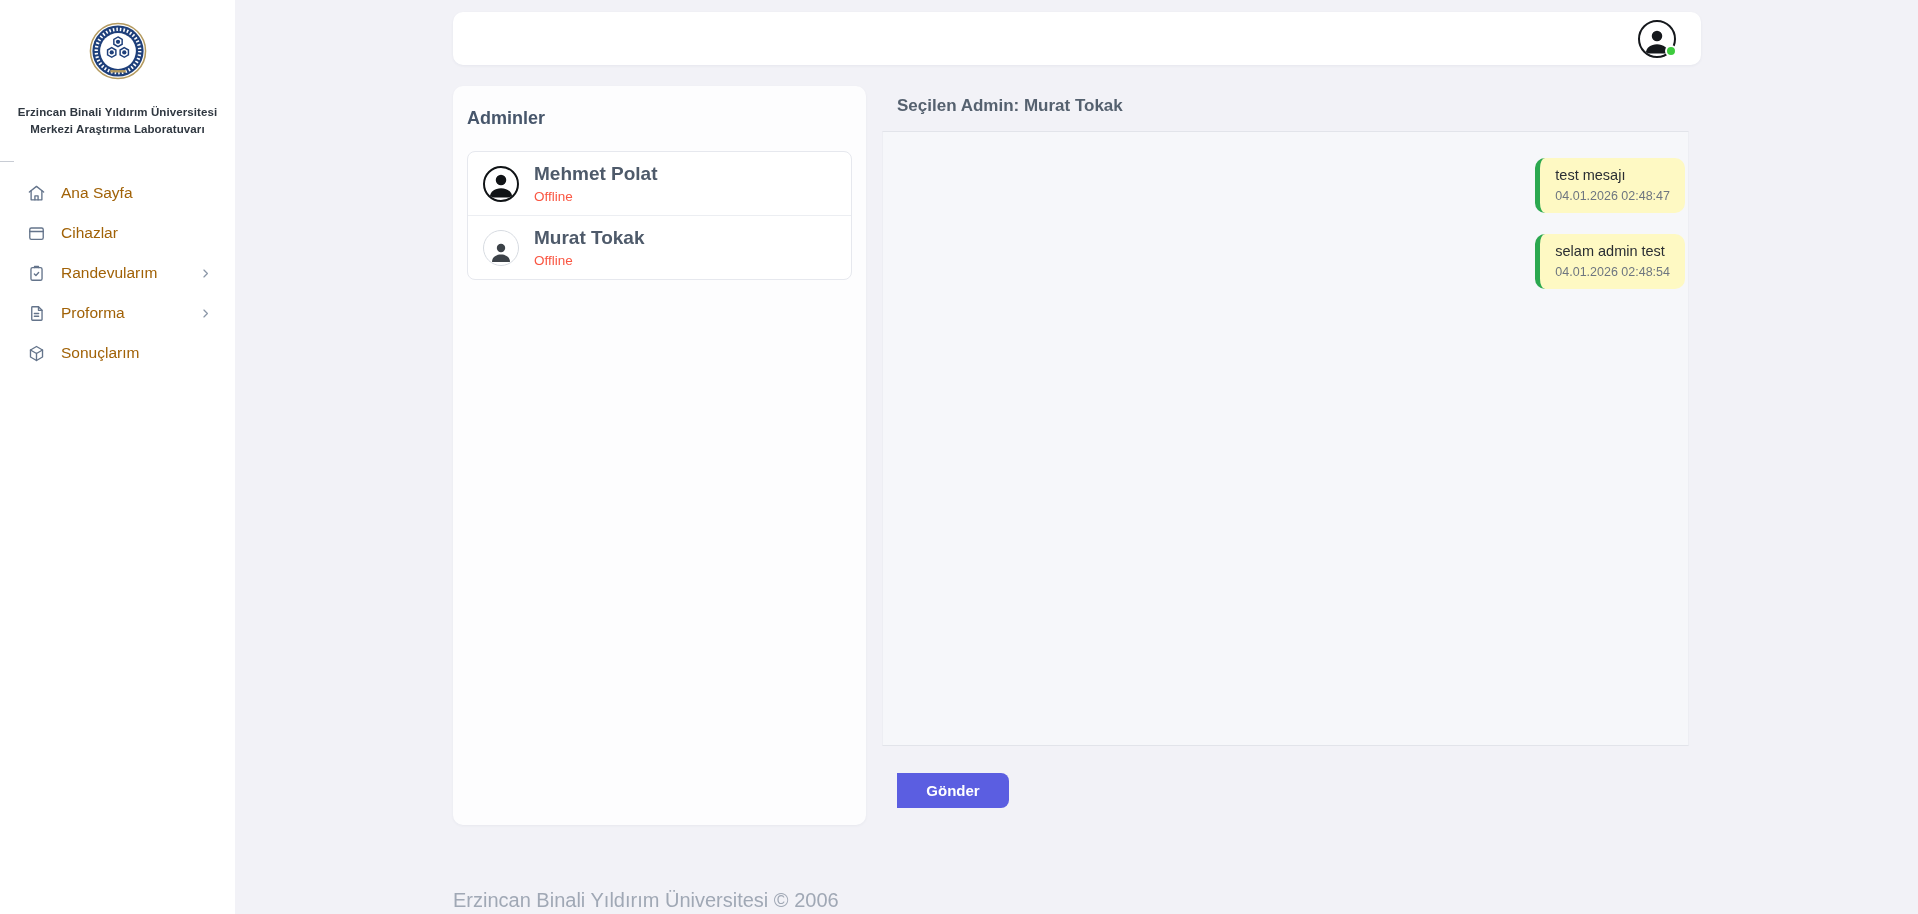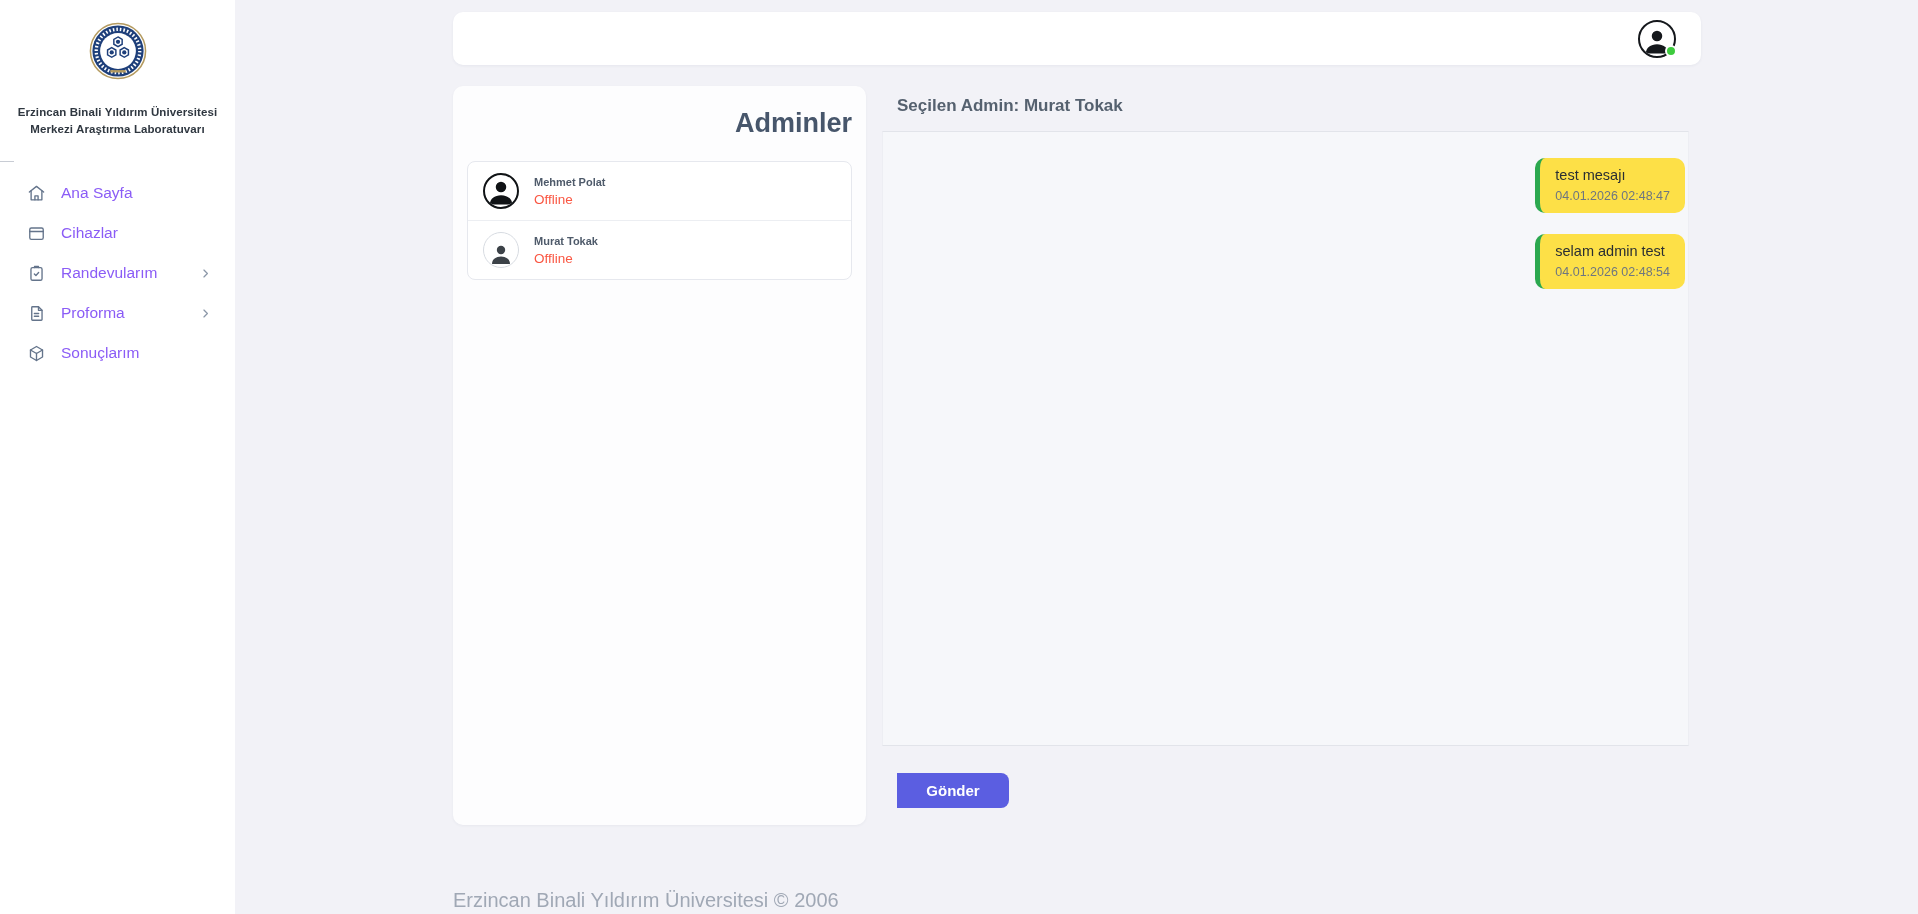--- a/index.html
+++ b/index.html
@@ -22,21 +22,21 @@
     margin-top:20px; font-size:11.5px; font-weight:bold; color:#2f3740;
     line-height:1.45; letter-spacing:.1px;
   }
   .sidebar-dash {
     width:14px; height:0; border-top:1px solid #c8ccd4; margin-top:24px;
   }
   .menu { margin-top:11px; }
   .menu-item {
     height:40px; display:flex; align-items:center;
     padding:0 22px 0 27px; cursor:pointer;
-    color:#8b5cf6; font-size:15.5px; font-weight:500;
+    color:#a16207; font-size:15.5px; font-weight:500;
   }
   .menu-item .mi-icon { width:19px; height:19px; margin-right:15px; color:#64748b; flex:0 0 auto; display:flex; }
   .menu-item .mi-icon svg { width:19px; height:19px; }
   .menu-item .chev { margin-left:auto; color:#8b97a8; display:flex; }
   .menu-item .chev svg { width:15px; height:15px; }
 
   
   .topbar {
     position:absolute; left:453px; top:12px; width:1248px; height:53px;
     background:#ffffff; border-radius:10px;
@@ -57,56 +57,56 @@
   }
 
   
   .admins-panel {
     position:absolute; left:453px; top:86px; width:413px; height:739px;
     background:#fdfdfe; border-radius:10px;
     box-shadow:0 1px 3px rgba(40,50,80,.05);
     padding:16px 14px;
   }
   .admins-title {
-    text-align:right; font-size:27px; font-weight:600; color:#47566b;
+    text-align:left; font-size:18px; font-weight:600; color:#47566b;
     margin:6px 0 22px 0;
   }
   .admin-list { border:1px solid #e6e8ee; border-radius:8px; background:#fff; overflow:hidden; }
   .admin-row {
     display:flex; align-items:center; gap:15px;
     padding:11px 15px; cursor:pointer; min-height:57px;
   }
   .admin-row + .admin-row { border-top:1px solid #eceef2; }
   .a-avatar {
     width:36px; height:36px; border-radius:50%; background:#fff;
     overflow:hidden; flex:0 0 auto;
     display:flex; align-items:flex-end; justify-content:center;
   }
   .a-avatar.dark { border:2px solid #101316; }
   .a-avatar.dark svg { width:30px; height:30px; fill:#101316; }
   .a-avatar.light { border:1px solid #d7dbe1; }
   .a-avatar.light svg { width:24px; height:24px; fill:#3c4248; margin-bottom:1px; }
-  .admin-name { font-size:11px; font-weight:bold; color:#4e5a6a; }
+  .admin-name { font-size:19px; font-weight:bold; color:#4e5a6a; }
   .admin-status { font-size:13.5px; color:#fa5743; margin-top:4px; }
 
   
   .chat-col { position:absolute; left:882px; top:96px; width:807px; }
   .chat-header {
     font-size:17px; font-weight:600; color:#55616f;
     padding-left:15px; margin-bottom:15px;
   }
   .messages-box {
     height:615px; background:#f6f7fa;
     border-top:1px solid #e2e4ea; border-bottom:1px solid #e2e4ea;
     border-left:1px solid #edeef3; border-right:1px solid #edeef3;
     display:flex; flex-direction:column; align-items:flex-end;
     padding:26px 3px 0 0; gap:21px; overflow:hidden;
   }
   .bubble {
-    background:#fde047; border-left:5px solid #2ba84f; border-radius:10px;
+    background:#fef9c3; border-left:5px solid #2ba84f; border-radius:10px;
     padding:9px 15px 10px 15px; max-width:420px;
   }
   .bubble .msg-text { font-size:14.5px; color:#2a2e33; }
   .bubble .msg-time { font-size:12.5px; color:#6e7680; margin-top:6px; }
 
   .input-row { display:flex; margin:27px 12px 0 15px; height:35px; }
   .msg-input {
     flex:1; height:35px; border:2px solid #5b5ee1; border-right:none;
     border-radius:8px 0 0 8px; padding:0 13px; font-size:14px;
     font-family:"Liberation Sans", sans-serif; color:#333; outline:none;

